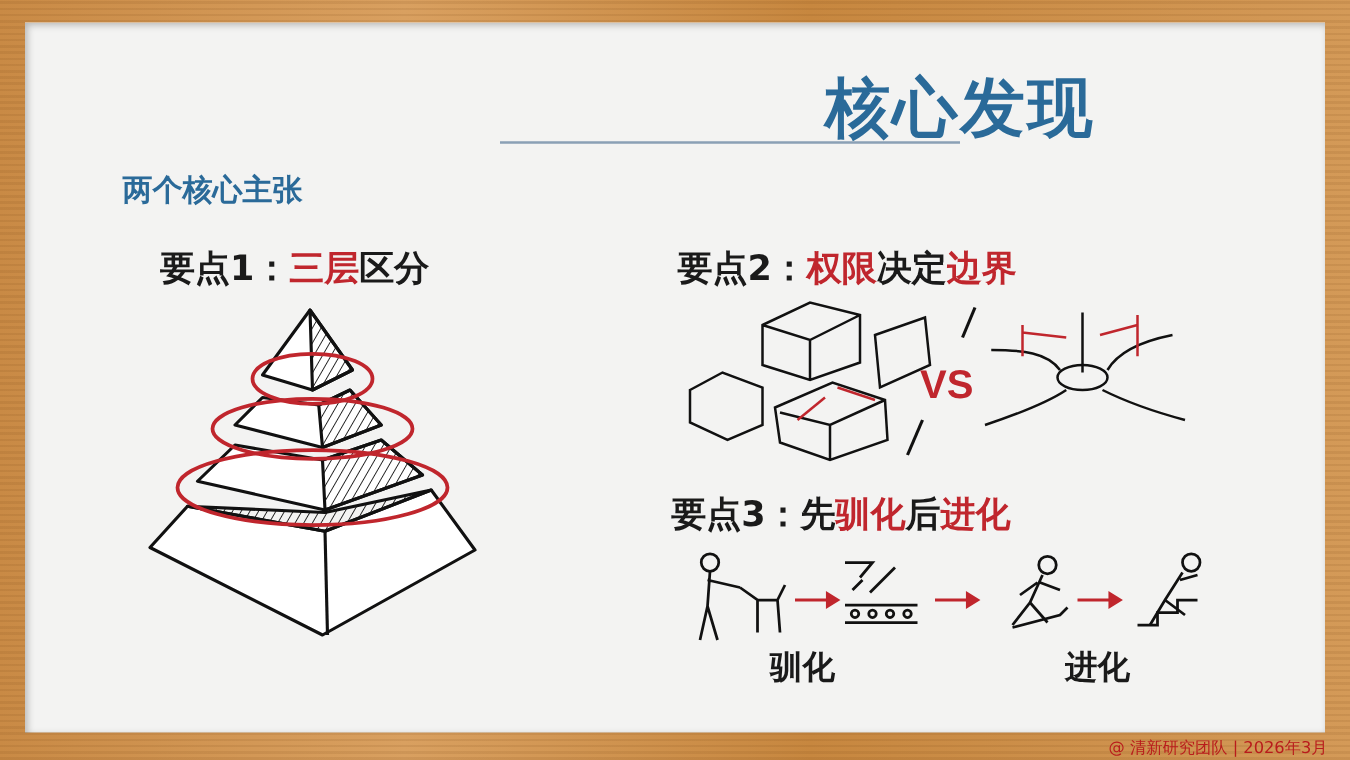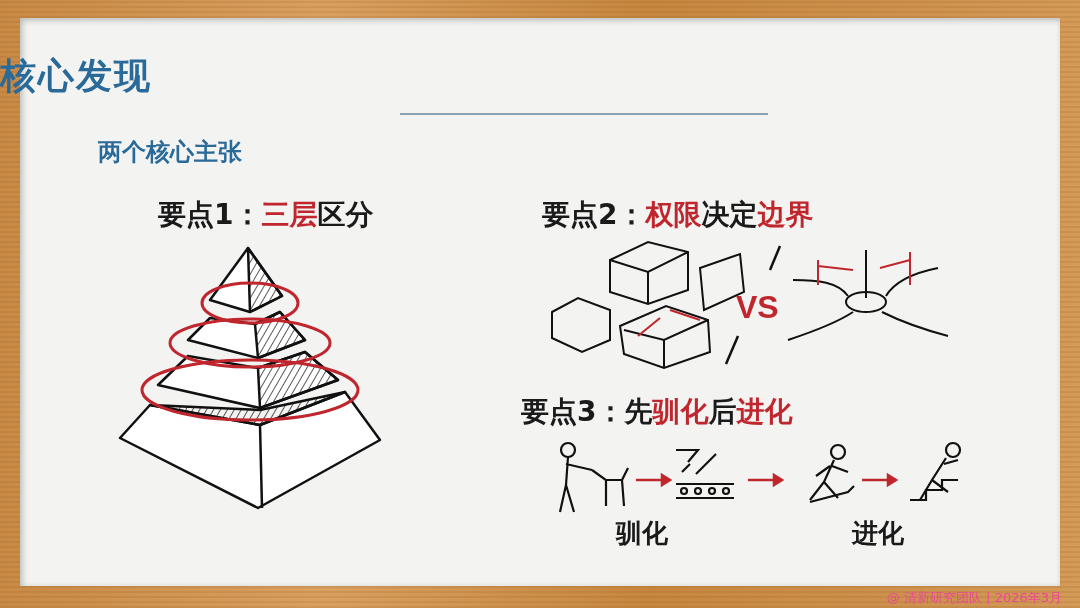--- a/index.html
+++ b/index.html
@@ -1,30 +1,30 @@
 <!DOCTYPE html>
 <html><head>
 <meta charset="utf-8">
 <style>
   html,body{margin:0;padding:0;}
   body{width:1080px;height:608px;overflow:hidden;position:relative;font-family:"DejaVu Sans","Liberation Sans",sans-serif;}
   .frame{position:absolute;inset:0;background:linear-gradient(90deg,#c98a45,#d9a060 30%,#c7873f 60%,#d49a58);}
   .frame::before{content:"";position:absolute;inset:0;background:repeating-linear-gradient(0deg,rgba(120,70,20,0.12) 0 2px,transparent 2px 5px);}
   .board{position:absolute;left:20px;top:18px;width:1040px;height:568px;background:#f3f3f2;box-shadow:inset 2px 2px 6px rgba(0,0,0,0.25);}
-  .title{position:absolute;left:0;width:876px;top:52px;text-align:left;font-size:36px;font-weight:bold;color:#2a6a99;letter-spacing:2px;}
+  .title{position:absolute;left:0;width:876px;top:52px;text-align:right;font-size:52px;font-weight:bold;color:#2a6a99;letter-spacing:2px;}
   .title-rule{position:absolute;left:400px;top:113px;width:368px;height:2px;background:#8aa0b5;}
   .subtitle{position:absolute;left:98px;top:136px;font-size:24px;font-weight:bold;color:#2a6a99;}
   .point{position:absolute;font-size:28px;font-weight:bold;color:#1a1a1a;}
   .red{color:#c0262d;}
-  .p1{left:128px;top:196px;margin-left:30px;}
+  .p1{left:128px;top:196px;}
   .p2{left:542px;top:196px;}
-  .p3{left:521px;top:393px;}
+  .p3{left:537px;top:393px;}
   .lbl{position:absolute;font-size:26px;font-weight:bold;color:#1a1a1a;}
   svg{position:absolute;}
-  .footer{position:absolute;right:18px;top:589px;font-size:13px;color:#ec4899;text-align:center;}
+  .footer{position:absolute;right:18px;top:589px;font-size:13px;color:#b91c1c;text-align:center;}
 </style>
 </head>
 <body>
 
 <div class="frame"></div>
 <div class="board"></div>
 
 <div class="title">核心发现</div>
 <div class="title-rule"></div>
 <div class="subtitle">两个核心主张</div>

